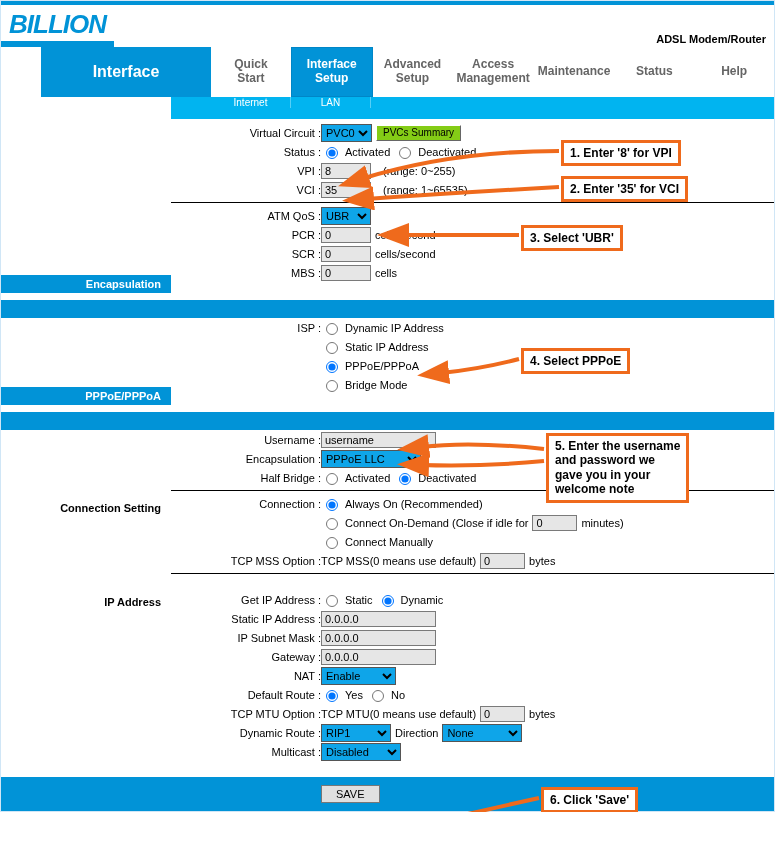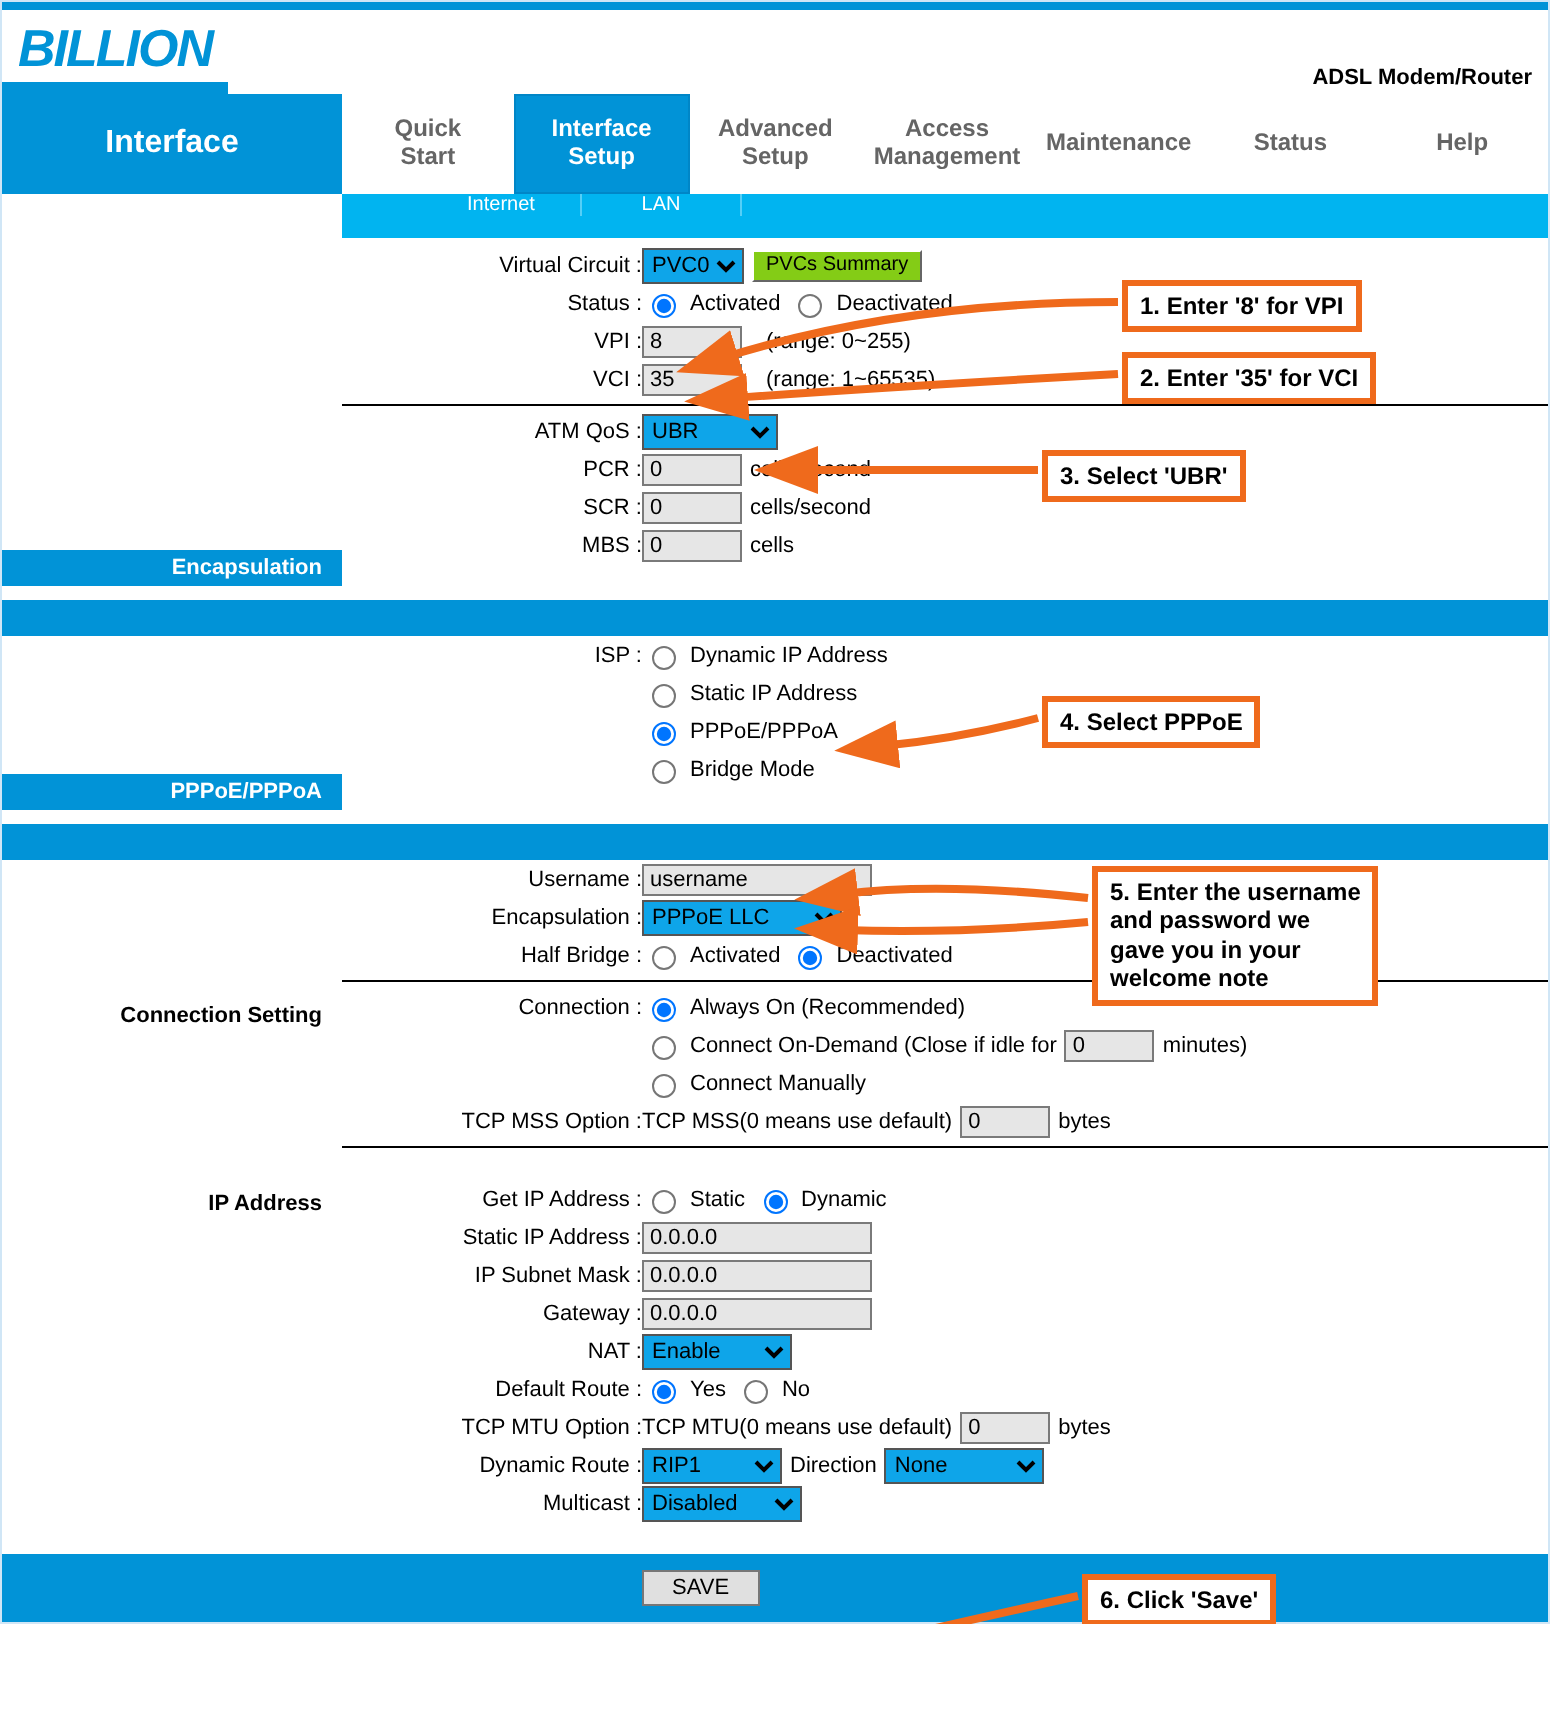--- a/index.html
+++ b/index.html
@@ -33,20 +33,21 @@
     letter-spacing: -1px;
     padding: 4px 8px;
     border-bottom: 6px solid #0193d7;
     display: inline-block;
   }
   .logo-wrap { line-height: 1; }
   .router-label { font-weight: bold; font-size: 11px; color: #000; padding-top: 26px;}
   .topstrip { height: 4px; background:#0193d7;}
   .nav-row {
     display: flex;
+    padding-left: 40px;
   }
   .nav-left {
     width: 170px;
     background:#0193d7;
     color:#fff;
     font-weight:bold;
     font-size:16px;
     display:flex;
     align-items:center;
     justify-content:center;
@@ -228,21 +229,21 @@
         <div class="ctrl">
           <input type="text" class="short" value="35" style="">
           <span class="hint">(range: 1~65535)</span>
         </div>
       </div>
       <div class="sect-divider"></div>
 
       <div class="row">
         <label class="lbl">ATM QoS :</label>
         <div class="ctrl">
-          <select style="width:68px;"><option>UBR</option></select>
+          <select style="width:50px;"><option>UBR</option></select>
         </div>
       </div>
       <div class="row">
         <label class="lbl">PCR :</label>
         <div class="ctrl">
           <input type="text" class="short" value="0" style="">
           <span>cells/second</span>
         </div>
       </div>
       <div class="row">

